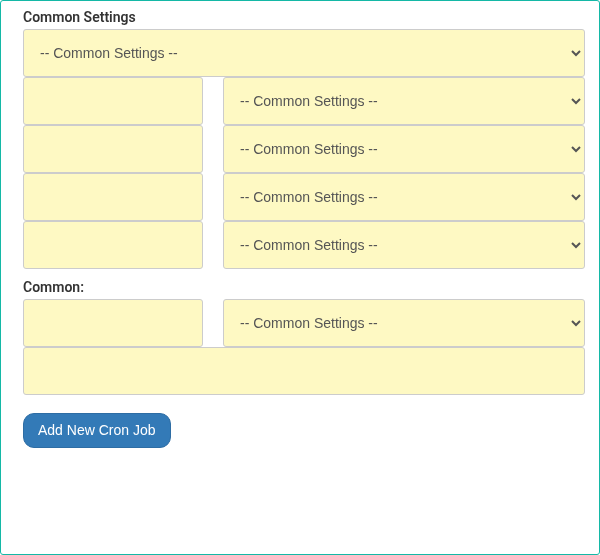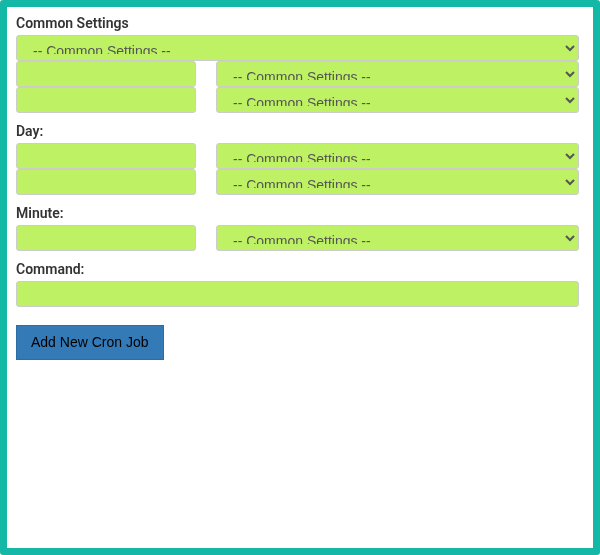--- a/index.html
+++ b/index.html
@@ -9,43 +9,43 @@
     }
     body {
       font-family: -apple-system, BlinkMacSystemFont, "Segoe UI", Roboto, "Helvetica Neue", Arial, sans-serif;
       font-size: 14px;
       color: #333;
       background: #fff;
     }
     .panel {
       width: 600px;
       height: 555px;
-      border: 7px solid #14b8a6;
+      border: 1px solid #14b8a6;
       border-radius: 3px;
-      padding: 8px 14px 14px 9px;
+      padding: 8px 14px 14px 22px;
     }
     .form-label {
       display: block;
       font-weight: 600;
       font-size: 14px;
       color: #333;
       margin-bottom: 4px;
       margin-top: 10px;
     }
     .form-label:first-child {
       margin-top: 0;
     }
     .form-control {
       width: 100%;
-      height: 26px;
+      height: 48px;
       padding: 6px 12px;
       font-size: 14px;
       line-height: 1.42857143;
       color: #555;
-      background-color: #bef264;
+      background-color: #fef9c3;
       border: 1px solid #ccc;
       border-radius: 3px;
     }
     select.form-control {
       padding: 6px 8px 6px 12px;
     }
     .input-row {
       display: flex;
       gap: 20px;
       align-items: center;
@@ -58,24 +58,24 @@
       flex: 1;
     }
     .btn-primary {
       display: inline-block;
       margin-top: 18px;
       padding: 8px 14px;
       font-size: 14px;
       font-weight: 400;
       line-height: 1.2;
       text-align: center;
-      color: #000000;
+      color: #ffffff;
       background-color: #337ab7;
       border: 1px solid #2e6da4;
-      border-radius: 0;
+      border-radius: 11px;
       cursor: pointer;
     }
   </style>
 </head>
 <body>
 
 <div class="panel">
 
   <label class="form-label">Common Settings</label>
   <select class="form-control">
@@ -97,21 +97,20 @@
     <div class="text-col">
       <input type="text" class="form-control" value="" style="">
     </div>
     <div class="select-col">
       <select class="form-control">
         <option>-- Common Settings --</option>
       </select>
     </div>
   </div>
 
-  <label class="form-label">Day:</label>
   <div class="input-row">
     <div class="text-col">
       <input type="text" class="form-control" value="" style="">
     </div>
     <div class="select-col">
       <select class="form-control">
         <option>-- Common Settings --</option>
       </select>
     </div>
   </div>
@@ -120,30 +119,29 @@
     <div class="text-col">
       <input type="text" class="form-control" value="" style="">
     </div>
     <div class="select-col">
       <select class="form-control">
         <option>-- Common Settings --</option>
       </select>
     </div>
   </div>
 
-  <label class="form-label">Minute:</label>
+  <label class="form-label">Common:</label>
   <div class="input-row">
     <div class="text-col">
       <input type="text" class="form-control" value="" style="">
     </div>
     <div class="select-col">
       <select class="form-control">
         <option>-- Common Settings --</option>
       </select>
     </div>
   </div>
 
-  <label class="form-label">Command:</label>
   <input type="text" class="form-control" value="" style="">
 
   <button type="button" class="btn-primary">Add New Cron Job</button>
 
 </div>
 
 </body></html>

